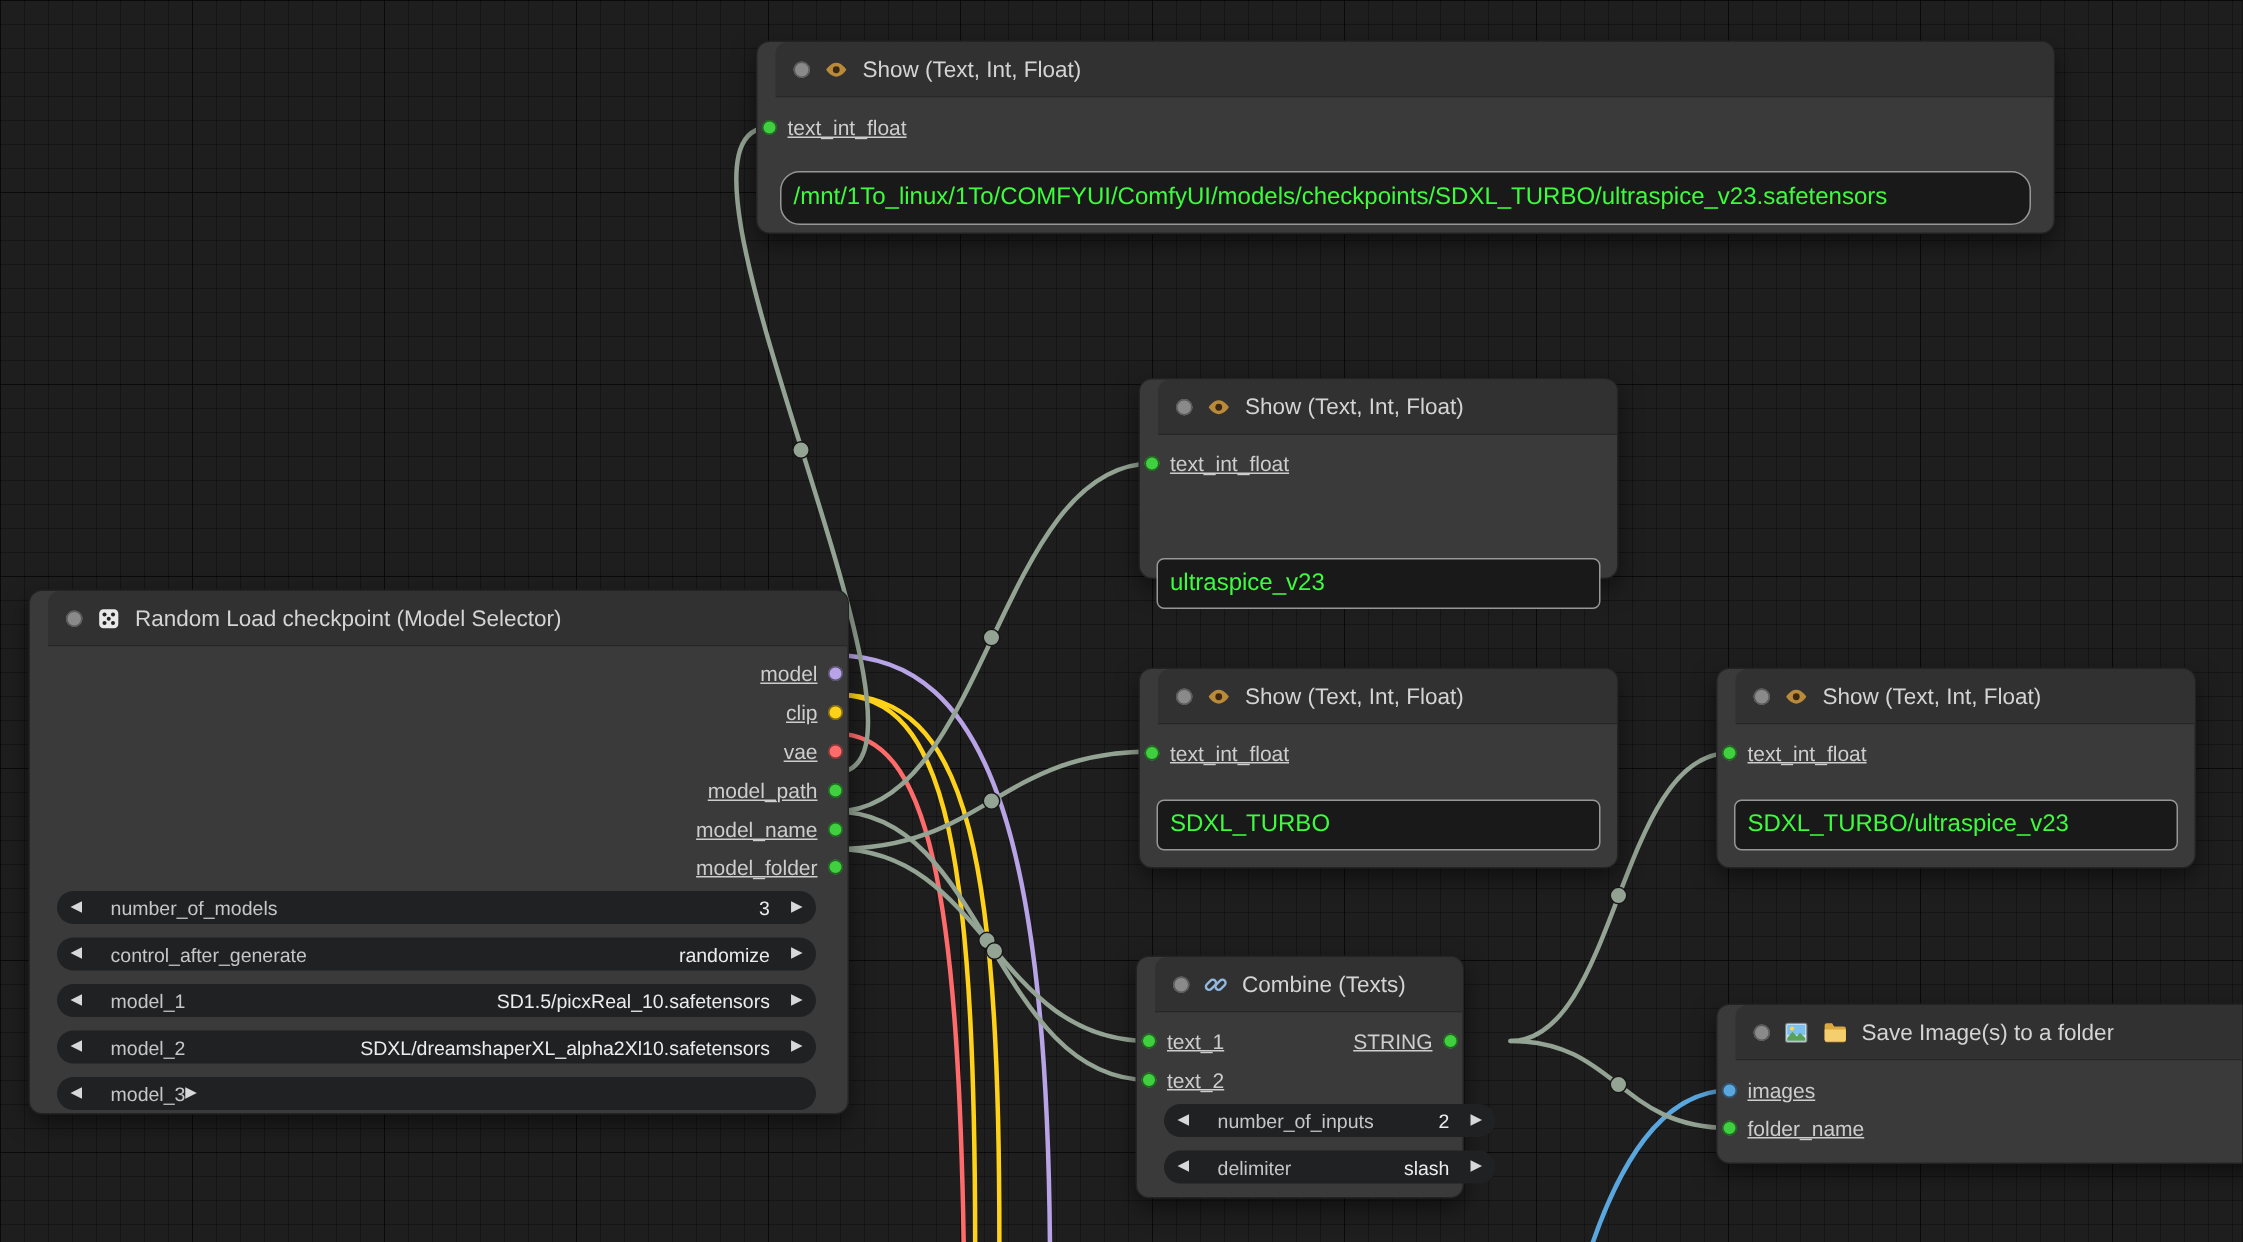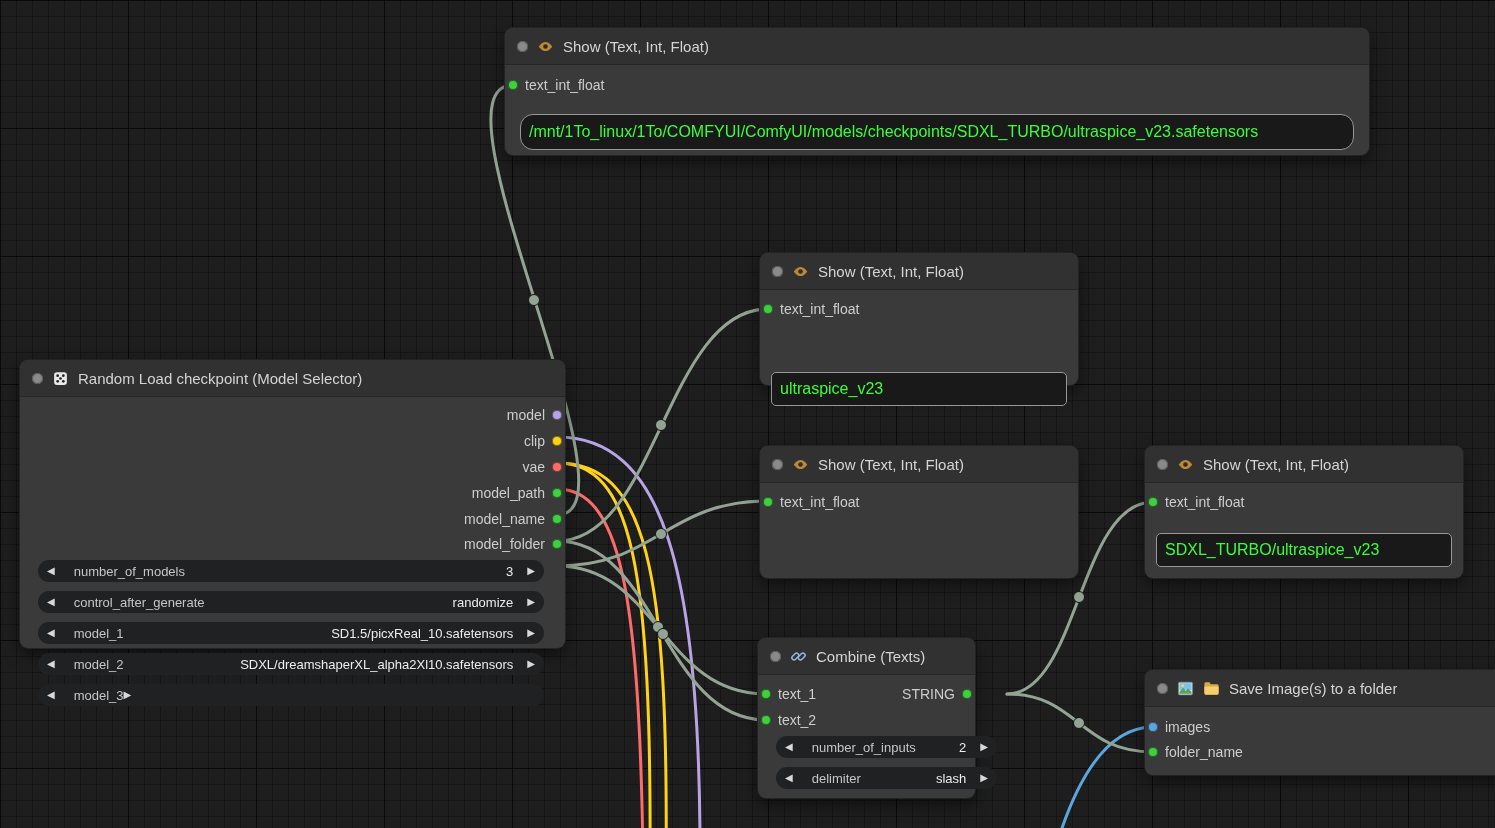--- a/index.html
+++ b/index.html
@@ -11,34 +11,35 @@
       linear-gradient(rgba(0,0,0,.30) 1px,transparent 1px),
       linear-gradient(90deg,rgba(0,0,0,.30) 1px,transparent 1px),
       linear-gradient(rgba(0,0,0,.55) 1px,transparent 1px),
       linear-gradient(90deg,rgba(0,0,0,.55) 1px,transparent 1px);
     background-size:16px 16px,16px 16px,128px 128px,128px 128px;
   }
   #wires{position:absolute;left:0;top:0;}
   .node{
     position:absolute;background:#3a3a3a;border-radius:8px;box-sizing:border-box;
     box-shadow:0 0 0 1px #232323,0 6px 16px rgba(0,0,0,.55);
+    padding-left:12px;
   }
   .nheader{
     height:36px;display:flex;align-items:center;gap:9px;padding:0 12px;
     background:#313131;border-radius:8px 8px 0 0;border-bottom:1px solid #272727;
     color:#d4d4d4;font-size:15px;white-space:nowrap;overflow:hidden;
   }
   .collapse-dot{
     width:11px;height:11px;border-radius:50%;flex:0 0 auto;
     background:#8a8a8a;box-shadow:inset 0 0 0 1px #5a5a5a;
   }
   .hicon{width:17px;height:17px;flex:0 0 auto;display:flex;align-items:center;justify-content:center;}
   .hicon svg{display:block;}
   .ntitle{overflow:hidden;text-overflow:ellipsis;}
-  .slot{position:absolute;height:20px;display:flex;align-items:center;gap:7px;font-size:14px;color:#cdcdcd;white-space:nowrap;}
+  .slot{position:absolute;height:20px;display:flex;align-items:center;gap:7px;font-size:14px;color:#cdcdcd;white-space:nowrap;text-decoration:underline;}
   .slot-in{left:3px;}
   .slot-out{right:3px;}
   .sdot{width:10px;height:10px;border-radius:50%;flex:0 0 auto;box-shadow:inset 0 0 0 1px rgba(0,0,0,.5);}
   .vbox{
     position:absolute;box-sizing:border-box;background:#191919;border:1px solid #979797;border-radius:5px;
     font-size:16px;display:flex;align-items:center;padding:0 8px;
     white-space:nowrap;overflow:hidden;
   }
   .widget{
     position:absolute;height:22px;box-sizing:border-box;background:#1f2123;border-radius:11px;
@@ -126,41 +127,42 @@
             <path d="M12 5.5C6.5 5.5 2.5 12 2.5 12S6.5 18.5 12 18.5 21.5 12 21.5 12 17.5 5.5 12 5.5z" fill="#b98a3a"></path>
             <circle cx="12" cy="12" r="3.2" fill="#3a2812"></circle>
           </svg>
       </span>
       <span class="ntitle">Show (Text, Int, Float)</span>
     </div>
     <div class="slot slot-in" style="top:46px">
       <span class="sdot" style="background: rgb(63, 207, 63);"></span>
       <span class="slabel">text_int_float</span>
     </div>
+    <div class="vbox" style="left: 11px; top: 87px; width: 296px; height: 34px; color: rgb(61, 252, 61);">SDXL_TURBO</div>
   </div>
 
   <div class="node" style="left:1145px;top:446px;width:318px;height:132px">
     <div class="nheader">
       <span class="collapse-dot"></span>
       <span class="hicon">
         <svg width="17" height="17" viewBox="0 0 24 24">
             <path d="M12 5.5C6.5 5.5 2.5 12 2.5 12S6.5 18.5 12 18.5 21.5 12 21.5 12 17.5 5.5 12 5.5z" fill="#b98a3a"></path>
             <circle cx="12" cy="12" r="3.2" fill="#3a2812"></circle>
           </svg>
       </span>
       <span class="ntitle">Show (Text, Int, Float)</span>
     </div>
     <div class="slot slot-in" style="top:46px">
       <span class="sdot" style="background: rgb(63, 207, 63);"></span>
       <span class="slabel">text_int_float</span>
     </div>
     <div class="vbox" style="left: 11px; top: 87px; width: 296px; height: 34px; color: rgb(61, 252, 61);">SDXL_TURBO/ultraspice_v23</div>
   </div>
 
-  <div class="node" style="left:20px;top:360px;width:545px;height:288px">
+  <div class="node" style="left:20px;top:394px;width:545px;height:348px">
     <div class="nheader">
       <span class="collapse-dot"></span>
       <span class="hicon">
         <svg width="17" height="17" viewBox="0 0 24 24">
             <rect x="3" y="3" width="18" height="18" rx="4" fill="#e9e9e9"></rect>
             <circle cx="8" cy="8" r="1.9" fill="#222"></circle>
             <circle cx="16" cy="8" r="1.9" fill="#222"></circle>
             <circle cx="12" cy="12" r="1.9" fill="#222"></circle>
             <circle cx="8" cy="16" r="1.9" fill="#222"></circle>
             <circle cx="16" cy="16" r="1.9" fill="#222"></circle>

